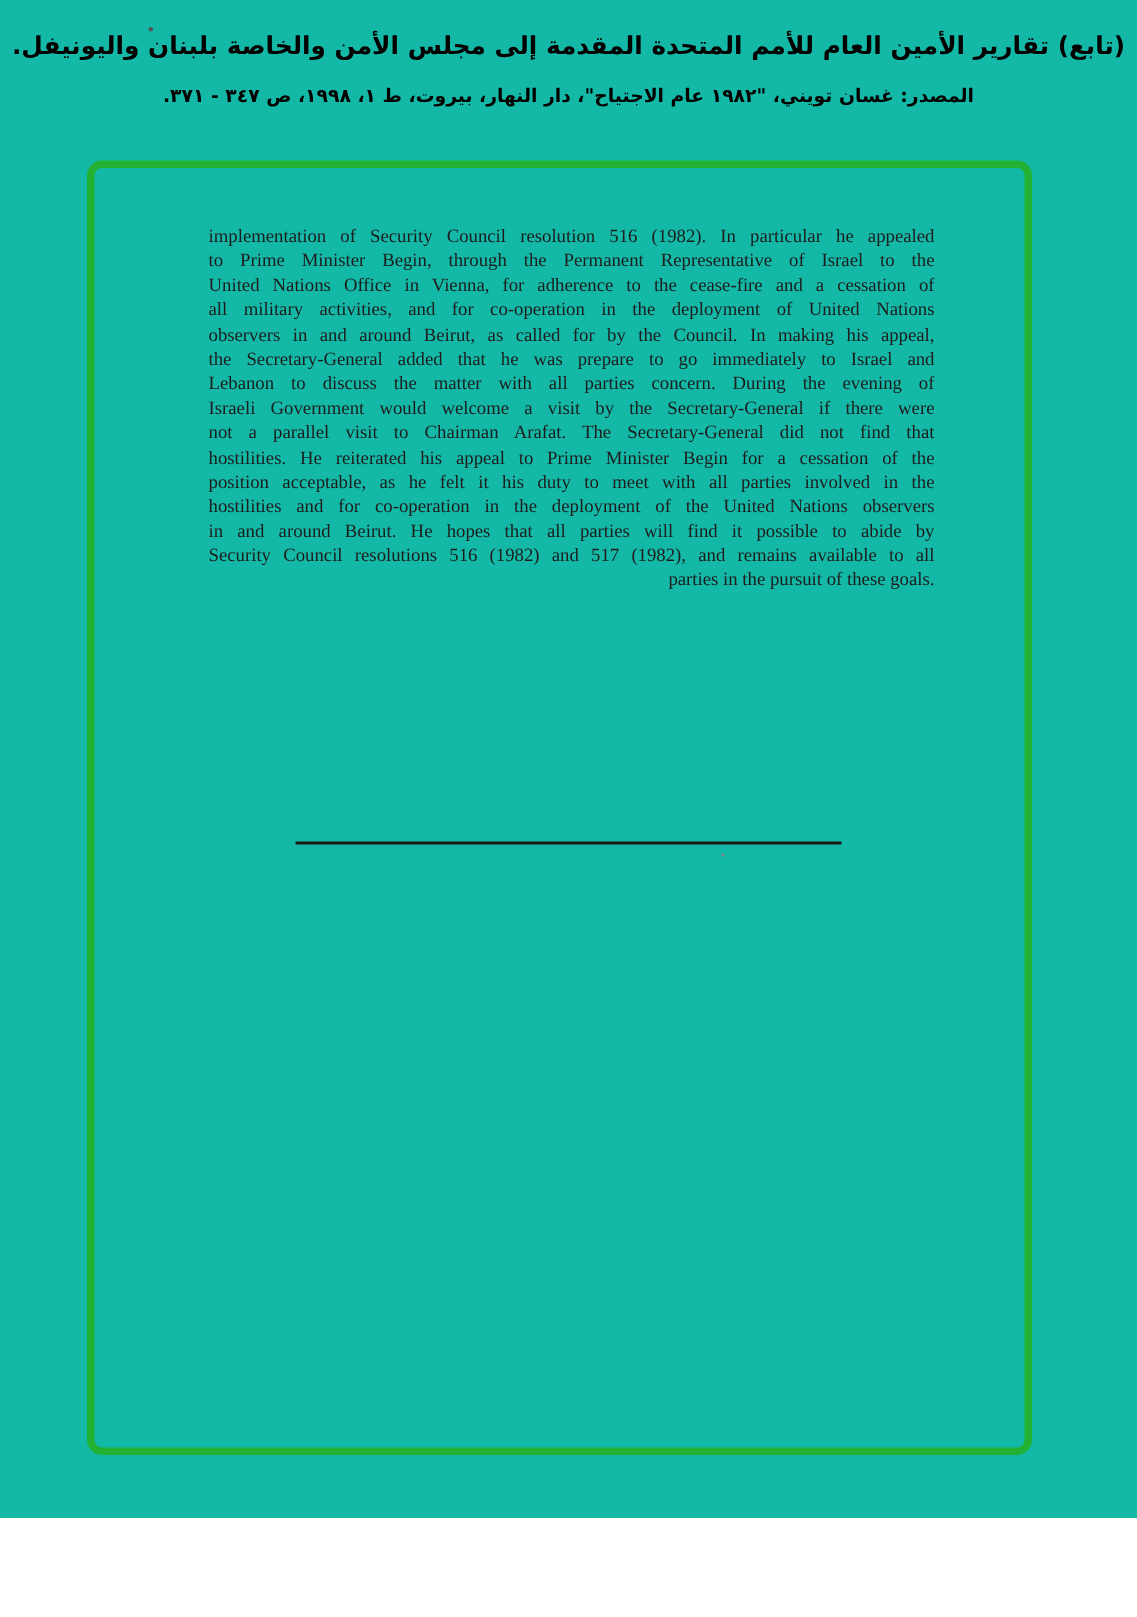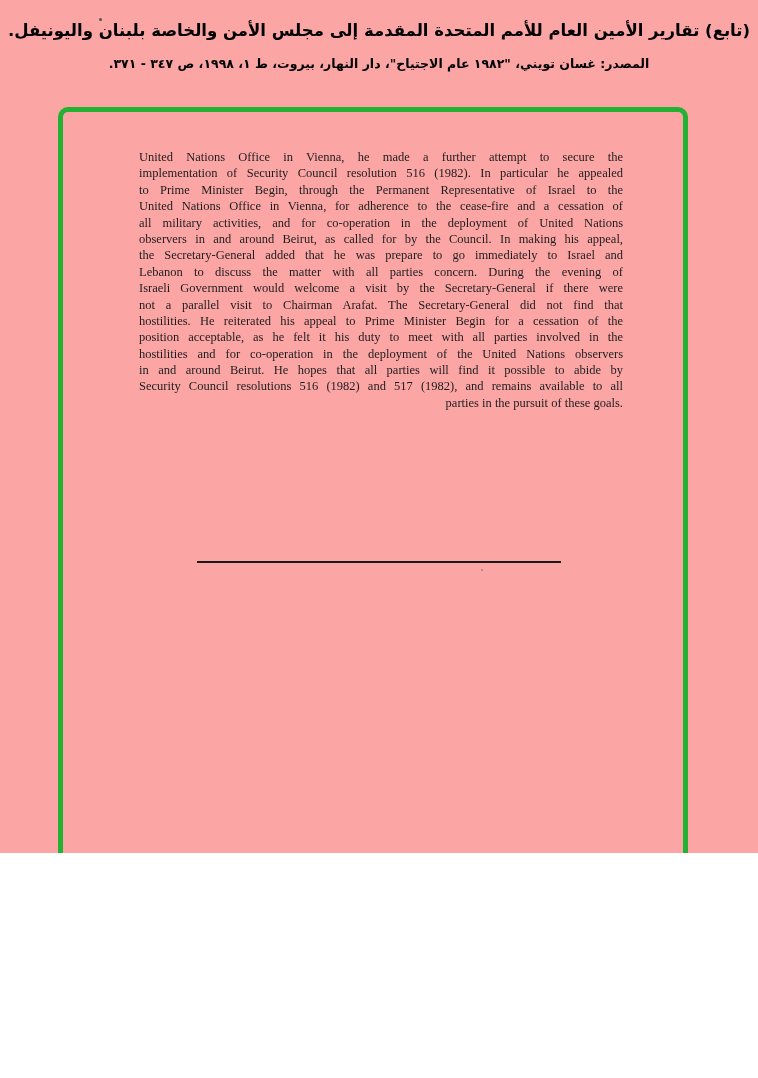--- a/index.html
+++ b/index.html
@@ -1,21 +1,21 @@
 <!DOCTYPE html>
 <html><head>
 <meta charset="utf-8">
 <style>
   * { margin: 0; padding: 0; box-sizing: border-box; }
   html, body { background: #ffffff; }
   .page {
     position: relative;
     width: 758px;
-    height: 853px;
-    background: #fca5a5;
+    height: 1012px;
+    background: #14b8a6;
     overflow: hidden;
     font-family: "Liberation Serif", serif;
   }
   .arabic-title {
     position: absolute;
     top: 21px; left: 0; right: 0;
     text-align: center;
     direction: rtl;
     font-family: "DejaVu Sans", sans-serif;
     font-weight: bold;
@@ -94,21 +94,20 @@
 
   <div class="artifact-dot artifact-top"></div>
 
   <div class="arabic-title">(تابع) تقارير الأمين العام للأمم المتحدة المقدمة إلى مجلس الأمن والخاصة بلبنان واليونيفل.</div>
 
   <div class="arabic-source">المصدر: غسان تويني، "١٩٨٢ عام الاجتياح"، دار النهار، بيروت، ط ١، ١٩٩٨، ص ٣٤٧ - ٣٧١.</div>
 
   <div class="green-box" style="border-color: rgb(34, 177, 50);"></div>
 
   <div class="paragraph">
-      <div class="text-line">United Nations Office in Vienna, he made a further attempt to secure the</div>
       <div class="text-line">implementation of Security Council resolution 516 (1982). In particular he appealed</div>
       <div class="text-line">to Prime Minister Begin, through the Permanent Representative of Israel to the</div>
       <div class="text-line">United Nations Office in Vienna, for adherence to the cease-fire and a cessation of</div>
       <div class="text-line">all military activities, and for co-operation in the deployment of United Nations</div>
       <div class="text-line">observers in and around Beirut, as called for by the Council. In making his appeal,</div>
       <div class="text-line">the Secretary-General added that he was prepare to go immediately to Israel and</div>
       <div class="text-line">Lebanon to discuss the matter with all parties concern. During the evening of</div>
       <div class="text-line">Israeli Government would welcome a visit by the Secretary-General if there were</div>
       <div class="text-line">not a parallel visit to Chairman Arafat. The Secretary-General did not find that</div>
       <div class="text-line">hostilities. He reiterated his appeal to Prime Minister Begin for a cessation of the</div>

